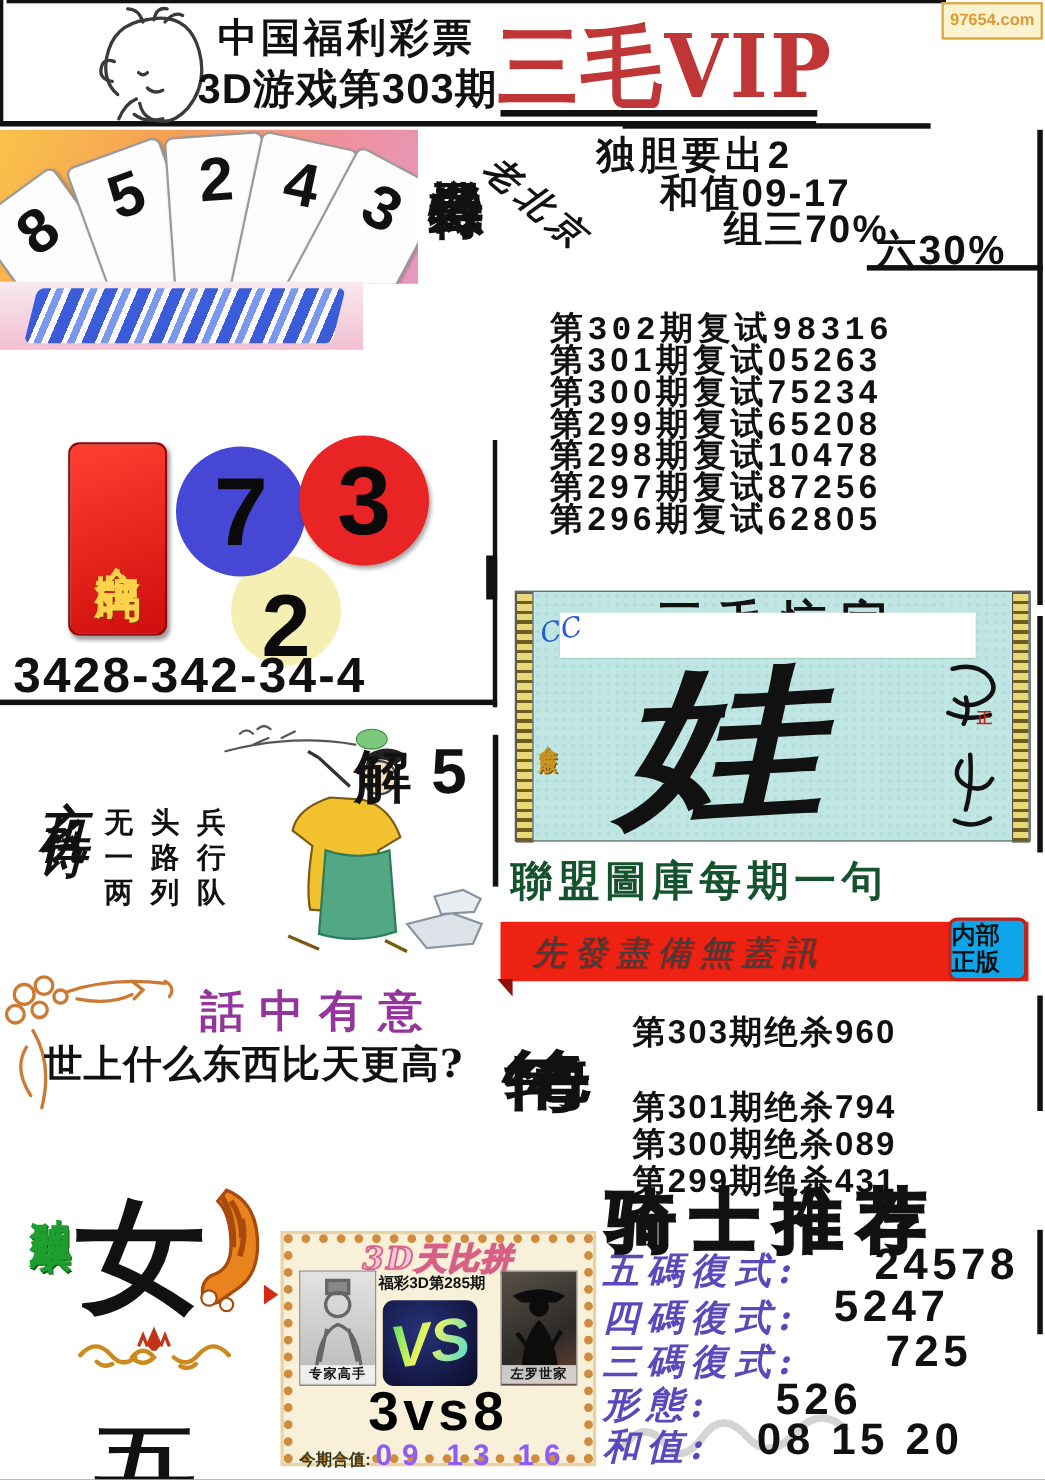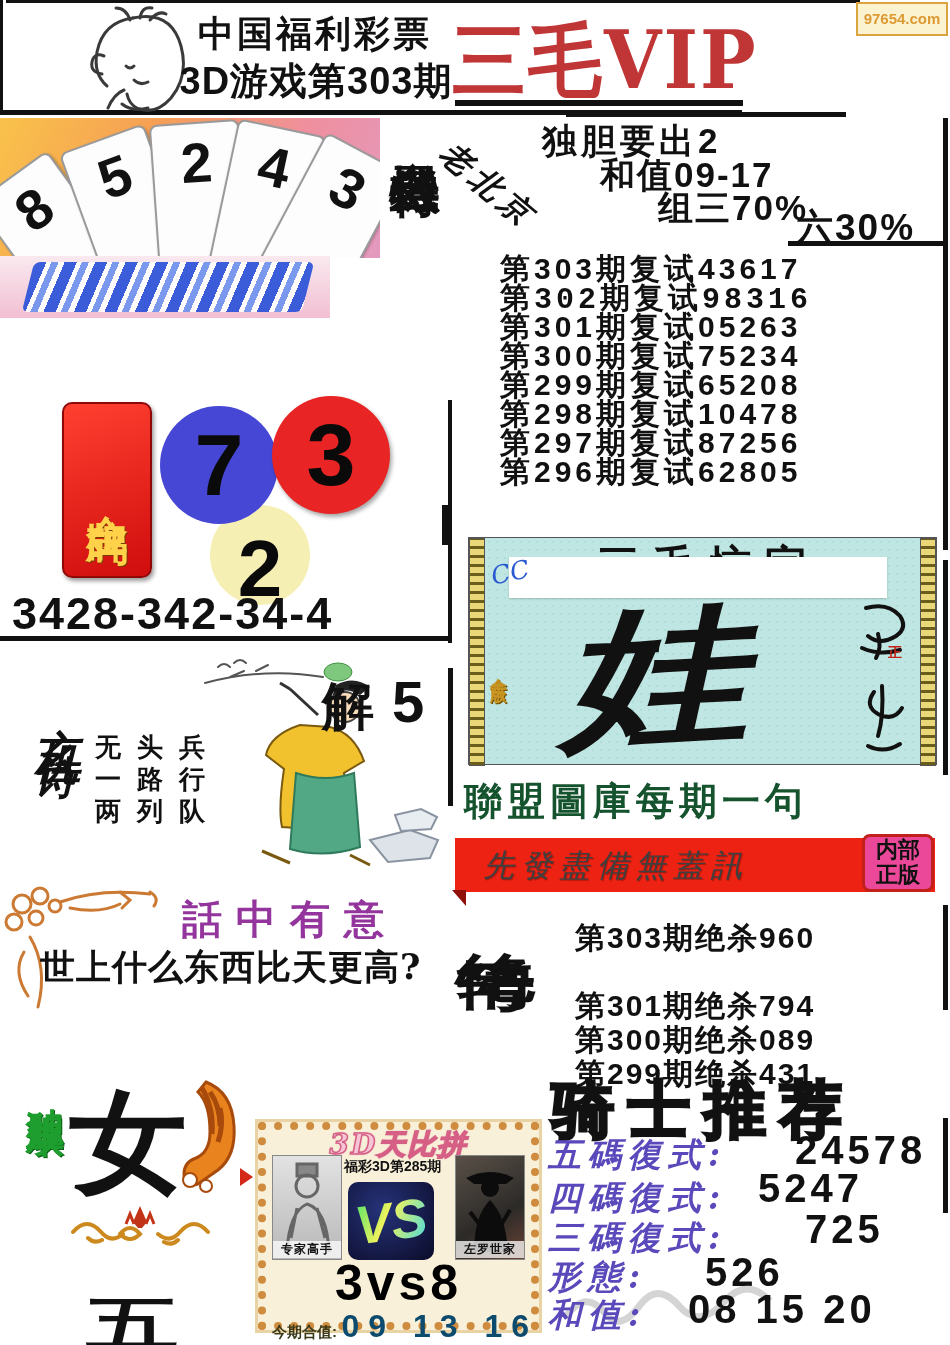--- a/index.html
+++ b/index.html
@@ -141,21 +141,20 @@
   <div class="ab serif b" style="left:40px;top:944px;font-size:35px;letter-spacing:1px;">世上什么东西比天更高?</div>
 
   <div class="ab line" style="left:566px;top:112px;width:280px;height:5px;"></div>
   <div class="ab serif b" style="left:458px;top:132px;font-size:32px;font-style:italic;letter-spacing:6px;transform:rotate(40deg);transform-origin:left top;">老北京</div>
   <div class="ab b" style="left:542px;top:118px;font-size:35px;letter-spacing:4px;">独胆要出2</div>
   <div class="ab b" style="left:600px;top:152px;font-size:35px;letter-spacing:2px;">和值09-17</div>
   <div class="ab b" style="left:658px;top:185px;font-size:35px;letter-spacing:2px;">组三70%</div>
   <div class="ab b" style="left:796px;top:203px;font-size:37px;letter-spacing:2px;">六30%</div>
   <div class="ab line" style="left:788px;top:241px;width:160px;height:5px;"></div>
 
-  <div class="fushi-line" style="top:249px;">第303期复试43617</div>
   <div class="fushi-line" style="top:278px;font-family:Liberation Mono, monospace;">第302期复试98316</div>
   <div class="fushi-line" style="top:307px;">第301期复试05263</div>
   <div class="fushi-line" style="top:336px;">第300期复试75234</div>
   <div class="fushi-line" style="top:365px;">第299期复试65208</div>
   <div class="fushi-line" style="top:394px;">第298期复试10478</div>
   <div class="fushi-line" style="top:423px;">第297期复试87256</div>
   <div class="fushi-line" style="top:452px;">第296期复试62805</div>
 
   <div class="ab line" style="left:442px;top:505px;width:10px;height:40px;"></div>
 
@@ -177,21 +176,21 @@
     </svg>
     <div class="ab" style="right:34px;top:106px;font-size:14px;color:#c22218;font-weight:bold;">正</div>
   </div>
 
   <div class="ab serif b" style="left:464px;top:776px;font-size:38px;letter-spacing:5px;color:#14532d;white-space:nowrap;">聯盟圖庫每期一句</div>
 
   <div class="ab" style="left:455px;top:838px;width:480px;height:54px;background:#ee2212;">
     <div class="ab serif" style="left:28px;top:7px;font-size:31px;font-style:italic;color:#3f3f3f;letter-spacing:7px;white-space:nowrap;text-shadow:1px 1px 1px rgba(0,0,0,.3);">先發盡備無蓋訊</div>
   </div>
   <div class="ab" style="left:452px;top:890px;width:0;height:0;border-top:16px solid #90100a;border-left:14px solid transparent;"></div>
-  <div class="ab" style="left:862px;top:834px;width:66px;height:52px;background:#ec4899;border:3px solid #c2201a;border-radius:8px;text-align:center;">
+  <div class="ab" style="left:862px;top:834px;width:66px;height:52px;background:#0ea5e9;border:3px solid #c2201a;border-radius:8px;">
     <div class="b" style="font-size:22px;line-height:26px;">内部</div>
     <div class="b" style="font-size:22px;line-height:24px;">正版</div>
   </div>
 
   <div class="ab vt b" style="left:458px;top:910px;height:165px;font-size:52px;line-height:1;letter-spacing:6px;transform:scaleX(1.5);transform-origin:left top;">绝情号</div>
   <div class="jue-line" style="top:918px;">第303期绝杀960</div>
   <div class="jue-line" style="top:986px;">第301期绝杀794</div>
   <div class="jue-line" style="top:1020px;">第300期绝杀089</div>
   <div class="jue-line" style="top:1054px;">第299期绝杀431</div>
 
@@ -254,21 +253,21 @@
           </g>
         </svg>
       <div class="cap">专家高手</div>
     </div>
     <div class="ab" style="left:82px;top:52px;width:86px;height:78px;background:radial-gradient(circle at 40% 35%,#26337a,#0b0b28);border-radius:10px;display:flex;align-items:center;justify-content:center;">
       <span class="vsword">VS</span>
     </div>
     <div class="ab b" style="left:0;top:124px;width:100%;text-align:center;font-size:50px;letter-spacing:4px;color:#000000;">3vs8</div>
     <div class="ab" style="left:6px;top:178px;width:100%;white-space:nowrap;">
       <span class="b" style="font-size:15px;color:#3a3a1a;">今期合值:</span>
-      <span class="b" style="font-size:32px;color:#0c4a6e;letter-spacing:9px;">09 13 16</span>
+      <span class="b" style="font-size:27px;color:#8b5cf6;letter-spacing:9px;">09 13 16</span>
     </div>
   </div>
 
   <div class="ab line" style="left:943px;top:118px;width:5px;height:432px;"></div>
   <div class="ab line" style="left:943px;top:560px;width:5px;height:215px;"></div>
   <div class="ab line" style="left:943px;top:905px;width:5px;height:105px;"></div>
   <div class="ab line" style="left:943px;top:1118px;width:5px;height:95px;"></div>
 
 </div>
 

